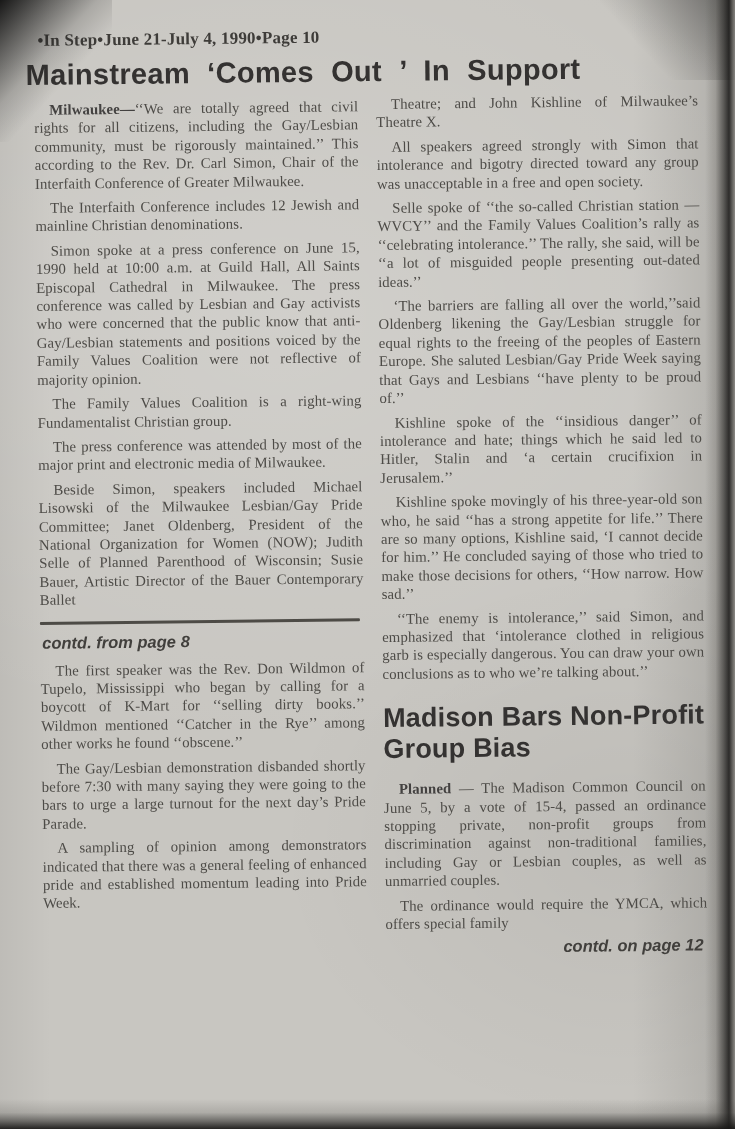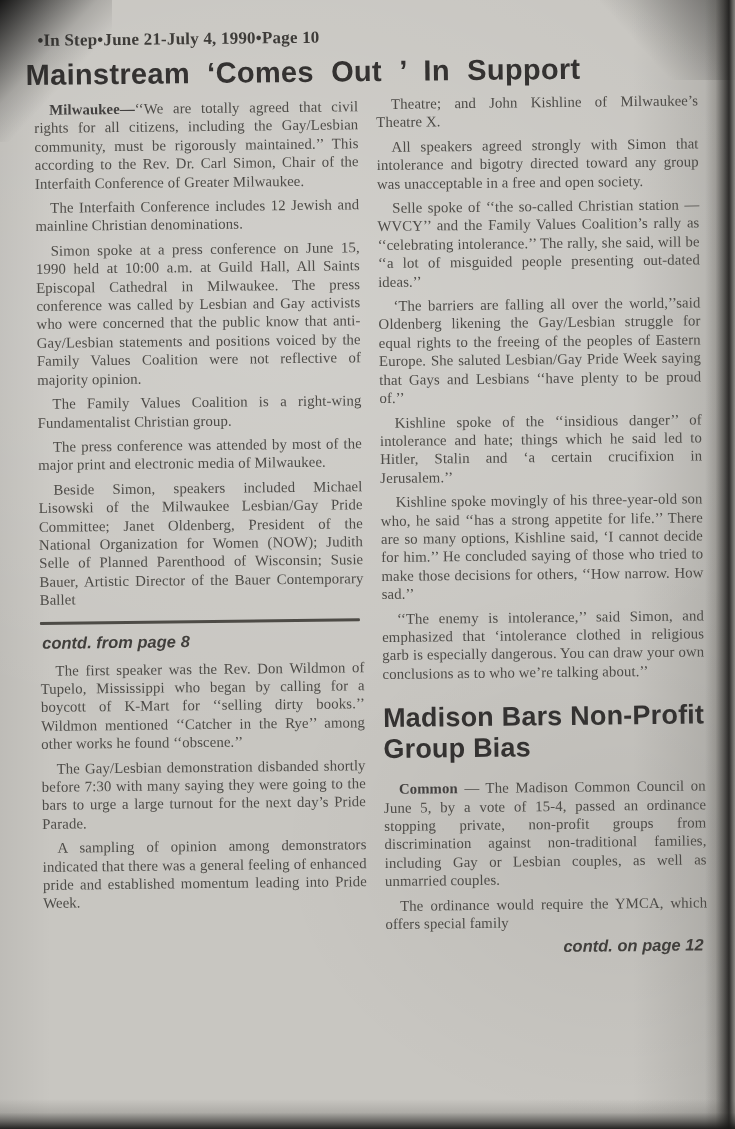--- a/index.html
+++ b/index.html
@@ -92,21 +92,21 @@
     <div class="col col-right">
       <p class="para">Theatre; and John Kishline of Milwaukee’s Theatre X.</p>
       <p class="para">All speakers agreed strongly with Simon that intolerance and bigotry directed toward any group was unacceptable in a free and open society.</p>
       <p class="para">Selle spoke of ‘‘the so-called Christian station — WVCY’’ and the Family Values Coalition’s rally as ‘‘celebrating intolerance.’’ The rally, she said, will be ‘‘a lot of misguided people presenting out-dated ideas.’’</p>
       <p class="para">‘The barriers are falling all over the world,’’said Oldenberg likening the Gay/Lesbian struggle for equal rights to the freeing of the peoples of Eastern Europe. She saluted Lesbian/Gay Pride Week saying that Gays and Lesbians ‘‘have plenty to be proud of.’’</p>
       <p class="para">Kishline spoke of the ‘‘insidious danger’’ of intolerance and hate; things which he said led to Hitler, Stalin and ‘a certain crucifixion in Jerusalem.’’</p>
       <p class="para">Kishline spoke movingly of his three-year-old son who, he said ‘‘has a strong appetite for life.’’ There are so many options, Kishline said, ‘I cannot decide for him.’’ He concluded saying of those who tried to make those decisions for others, ‘‘How narrow. How sad.’’</p>
       <p class="para">‘‘The enemy is intolerance,’’ said Simon, and emphasized that ‘intolerance clothed in religious garb is especially dangerous. You can draw your own conclusions as to who we’re talking about.’’</p>
 
       <h2 class="h2">Madison Bars Non-Profit Group Bias</h2>
-      <p class="para first"><b>Common</b><span> — The Madison Common Council on June 5, by a vote of 15-4, passed an ordinance stopping private, non-profit groups from discrimination against non-traditional families, including Gay or Lesbian couples, as well as unmarried couples.</span></p>
+      <p class="para first"><b>Planned</b><span> — The Madison Common Council on June 5, by a vote of 15-4, passed an ordinance stopping private, non-profit groups from discrimination against non-traditional families, including Gay or Lesbian couples, as well as unmarried couples.</span></p>
       <p class="para">The ordinance would require the YMCA, which offers special family</p>
       <div class="contd-on">contd. on page 12</div>
     </div>
 
   </div>
 
   <div class="artifact corner-tl"></div>
   <div class="artifact corner-tr"></div>
   <div class="artifact edge-right"></div>
   <div class="artifact edge-bottom"></div>

